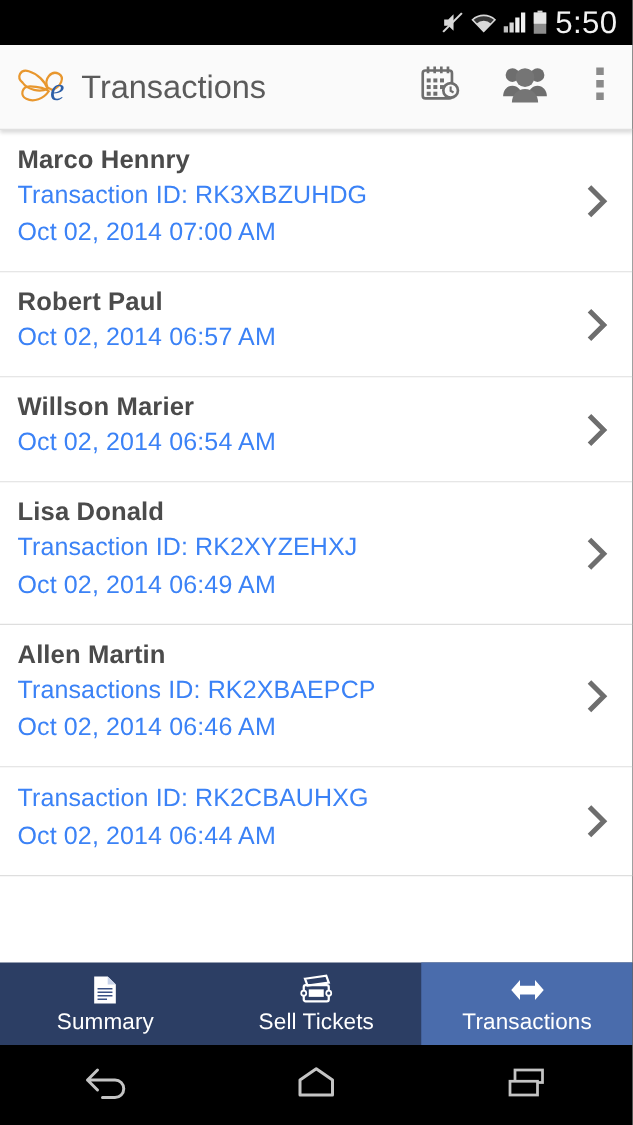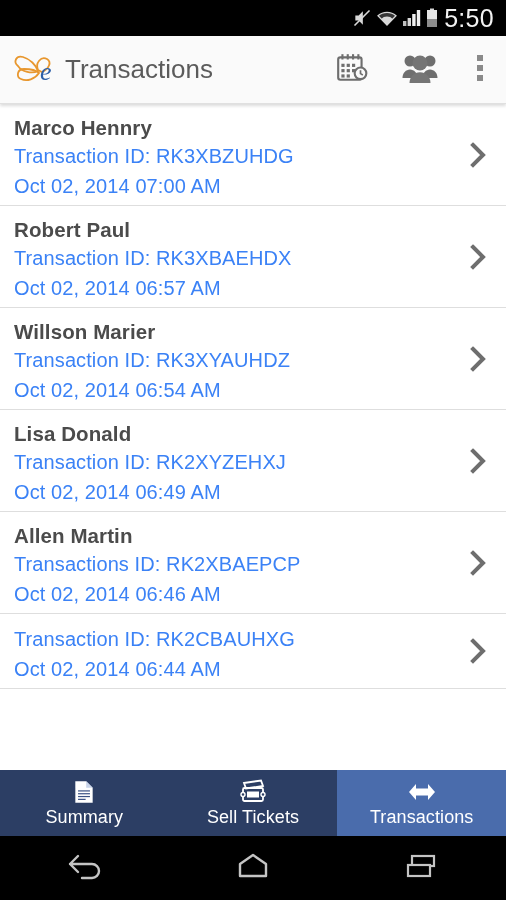--- a/index.html
+++ b/index.html
@@ -40,21 +40,21 @@
     width:68px; height:68px; display:flex; align-items:center; justify-content:center;
   }
   .action-btn.narrow { width:52px; }
 
   
   .list {
     position:absolute; top:104px; left:0; right:0; bottom:130px;
     background:#ffffff; overflow:hidden;
   }
   .row {
-    padding:10px 14px 4px 14px; position:relative;
+    padding:10px 14px 16px 14px; position:relative;
     border-bottom:1px solid #dedede; background:#ffffff;
   }
   .row-name {
     font-size:20.5px; font-weight:bold; color:#4b4b4b;
     line-height:1.32; letter-spacing:0.1px;
   }
   .row-sub {
     font-size:20px; color:#3b82f6; line-height:1.5; letter-spacing:0.1px;
   }
   .chevron {
@@ -189,32 +189,30 @@
       <div class="row-sub">Oct 02, 2014 07:00 AM</div>
       <span class="chevron">
         <svg width="22" height="30" viewBox="0 0 22 30">
             <path d="M5 5l10 10L5 25" fill="none" stroke="#6e6e6e" stroke-width="4" stroke-linecap="square"></path>
           </svg>
       </span>
     </div>
 
     <div class="row">
       <div class="row-name">Robert Paul</div>
-      <div class="row-sub">Transaction ID: RK3XBAEHDX</div>
       <div class="row-sub">Oct 02, 2014 06:57 AM</div>
       <span class="chevron">
         <svg width="22" height="30" viewBox="0 0 22 30">
             <path d="M5 5l10 10L5 25" fill="none" stroke="#6e6e6e" stroke-width="4" stroke-linecap="square"></path>
           </svg>
       </span>
     </div>
 
     <div class="row">
       <div class="row-name">Willson Marier</div>
-      <div class="row-sub">Transaction ID: RK3XYAUHDZ</div>
       <div class="row-sub">Oct 02, 2014 06:54 AM</div>
       <span class="chevron">
         <svg width="22" height="30" viewBox="0 0 22 30">
             <path d="M5 5l10 10L5 25" fill="none" stroke="#6e6e6e" stroke-width="4" stroke-linecap="square"></path>
           </svg>
       </span>
     </div>
 
     <div class="row">
       <div class="row-name">Lisa Donald</div>

